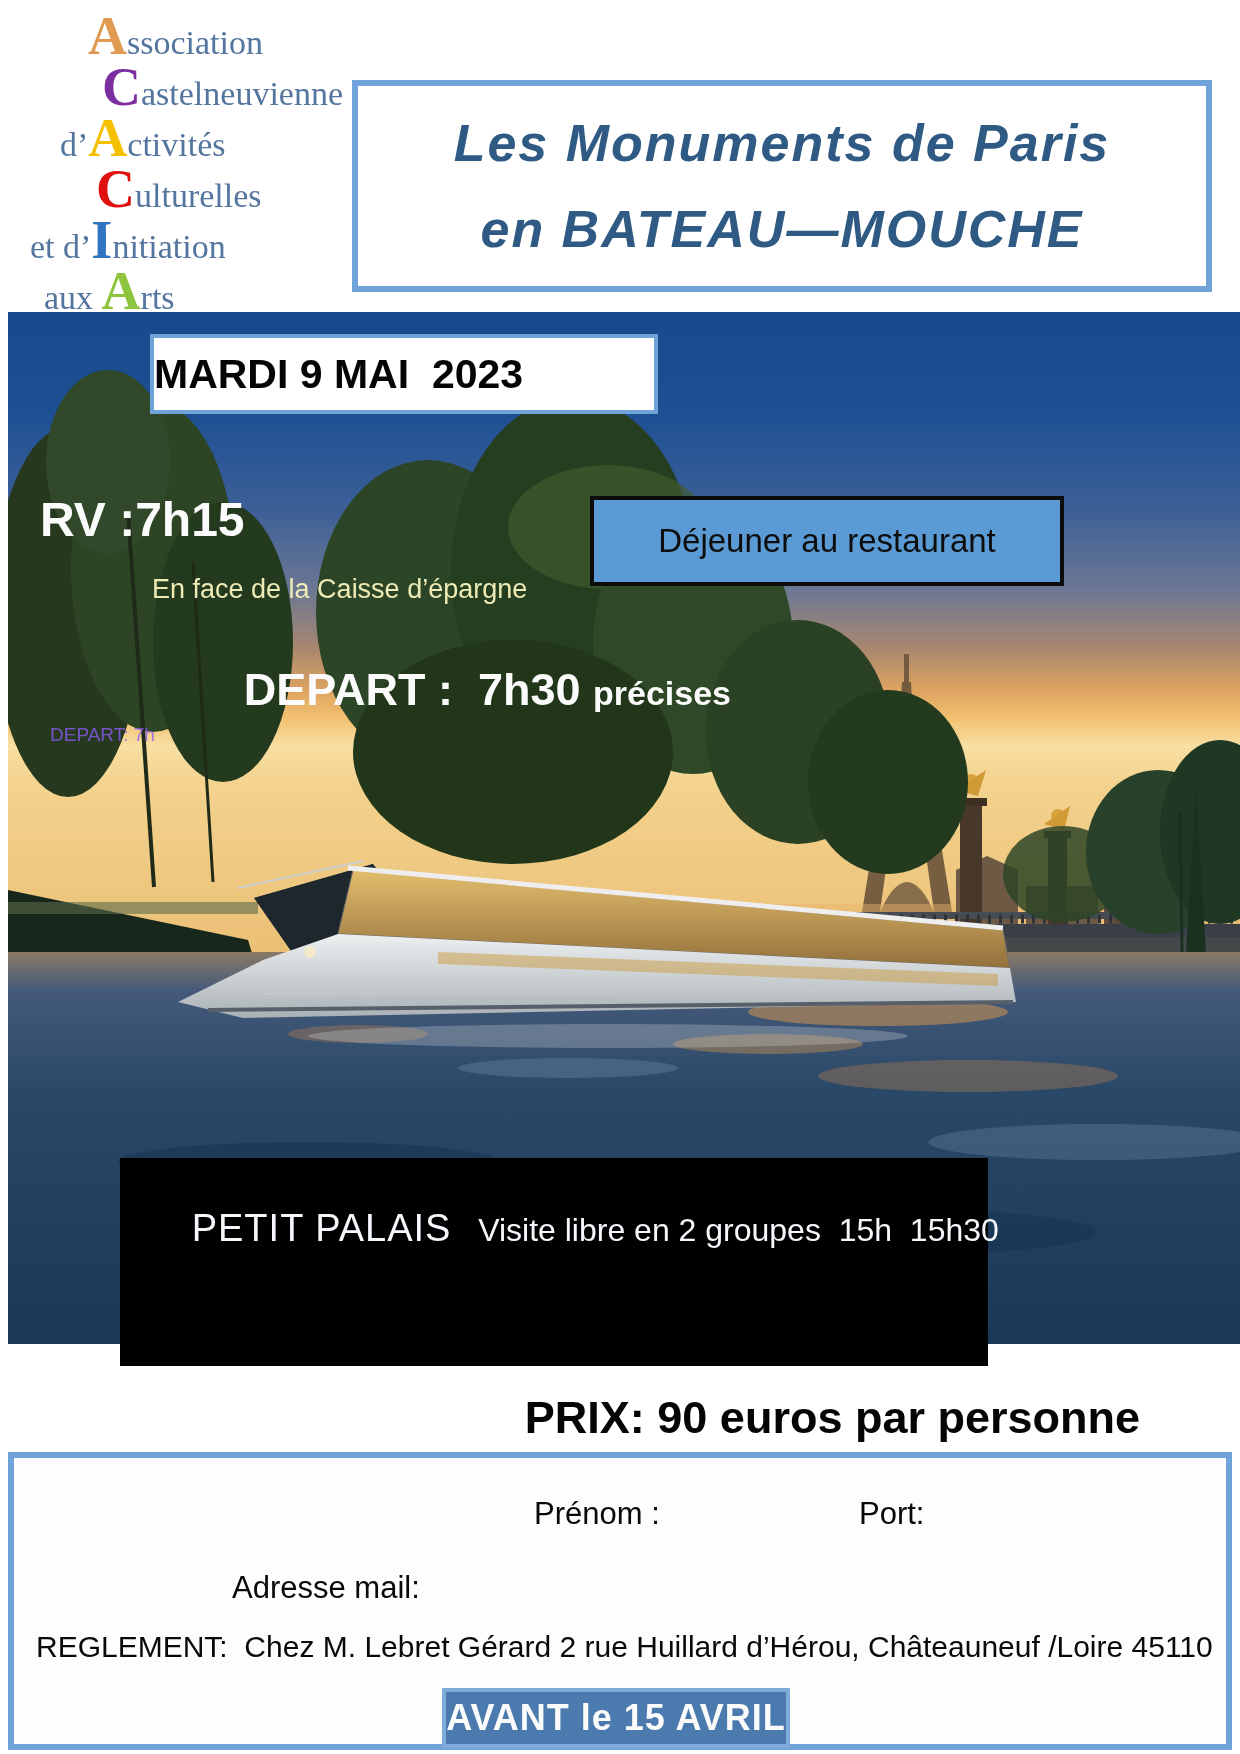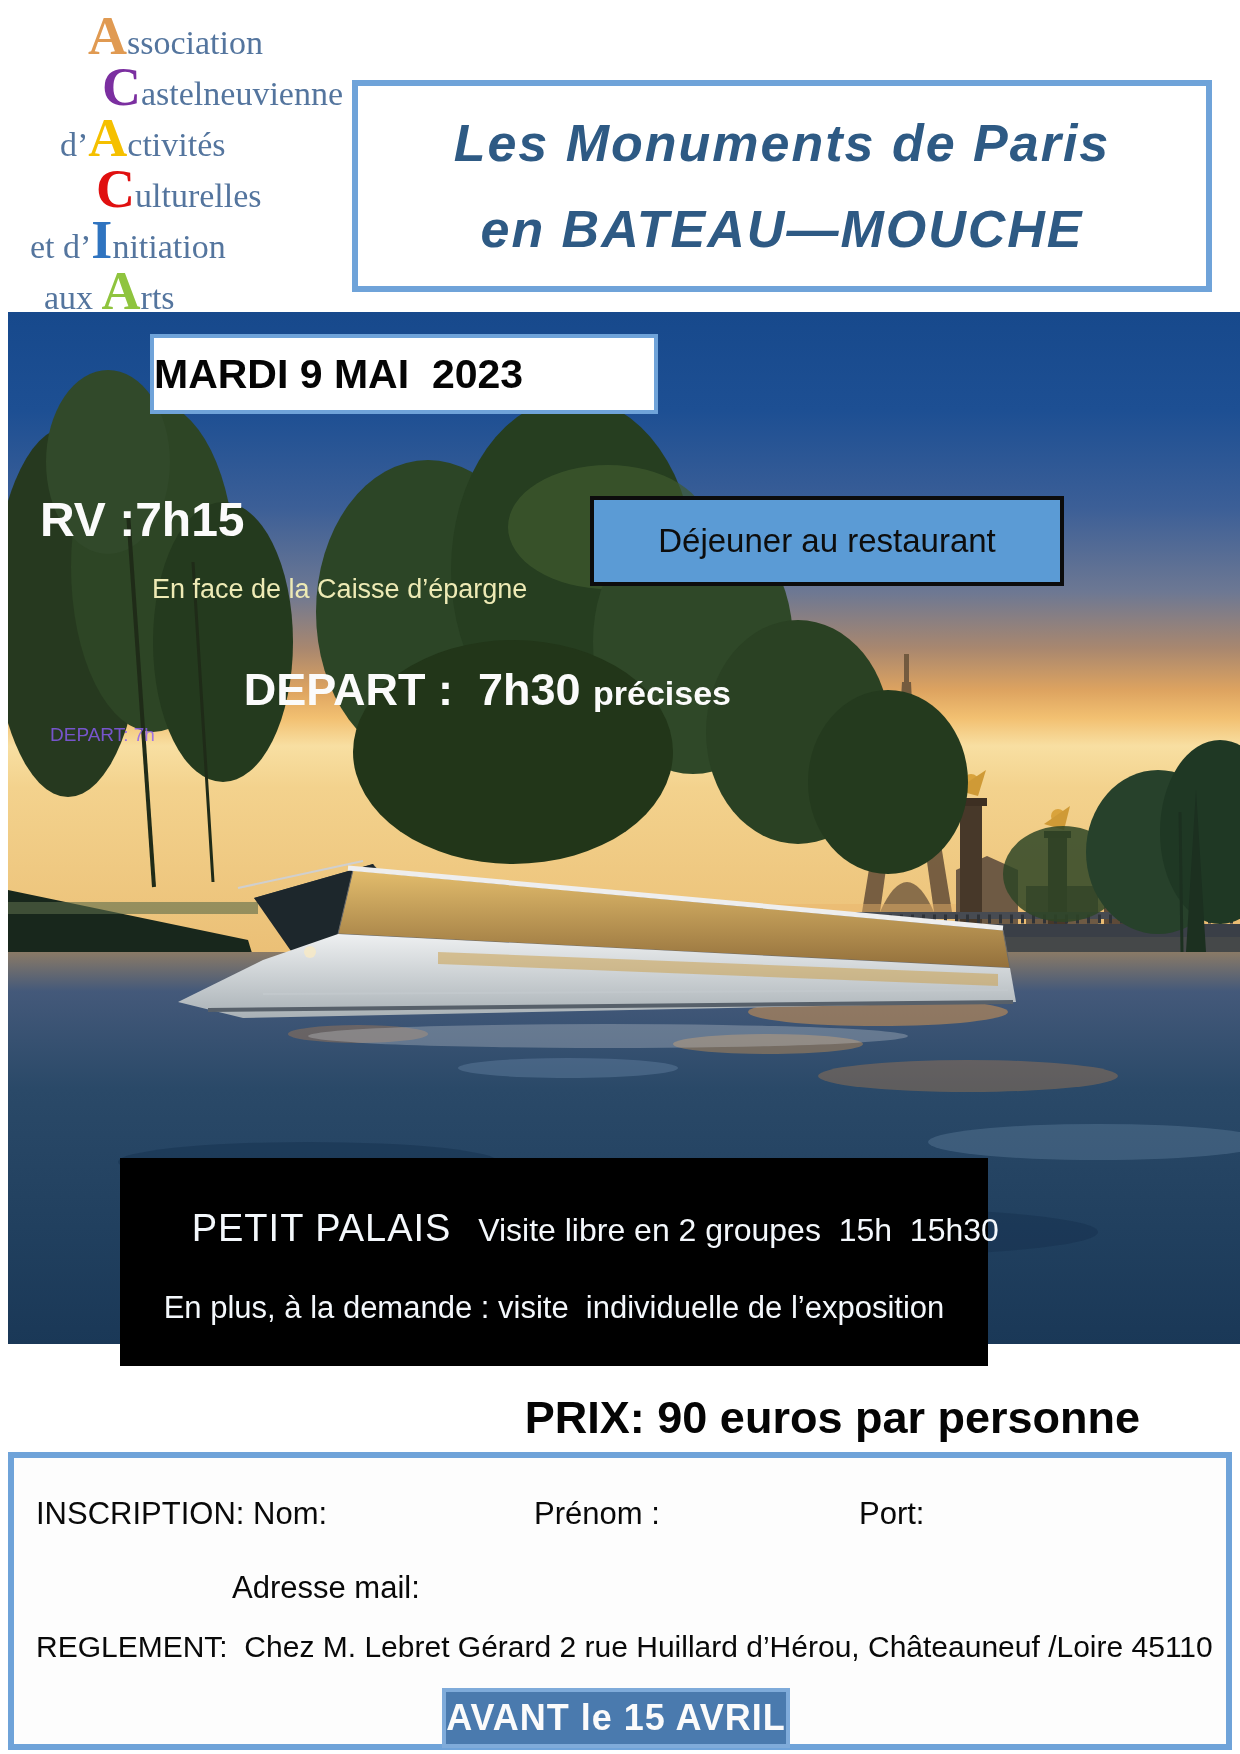--- a/index.html
+++ b/index.html
@@ -237,27 +237,25 @@
   <div class="depart">
     <span class="main">DEPART :  7h30 </span><span class="suffix">précises</span>
   </div>
 
   <div class="depart-small">DEPART: 7h</div>
 
   <div class="petit-box">
     <div class="petit-line1">
       <span class="pp">PETIT PALAIS</span><span class="rest">   Visite libre en 2 groupes  15h  15h30</span>
     </div>
-    <div class="petit-line2">En plus, à la demande : visite  individuelle de l’exposition</div>
   </div>
 
   <div class="price">PRIX: 90 euros par personne</div>
 
   <div class="form-box">
-    <div class="form-row1">INSCRIPTION: Nom:</div>
     <div class="form-prenom">Prénom :</div>
     <div class="form-port">Port:</div>
     <div class="form-mail">Adresse mail:</div>
     <div class="form-reg">REGLEMENT:  Chez M. Lebret Gérard 2 rue Huillard d’Hérou, Châteauneuf /Loire 45110</div>
     <div class="avant-box">
       <span class="avant-text">AVANT le 15 AVRIL</span>
     </div>
   </div>
 
 </div>

